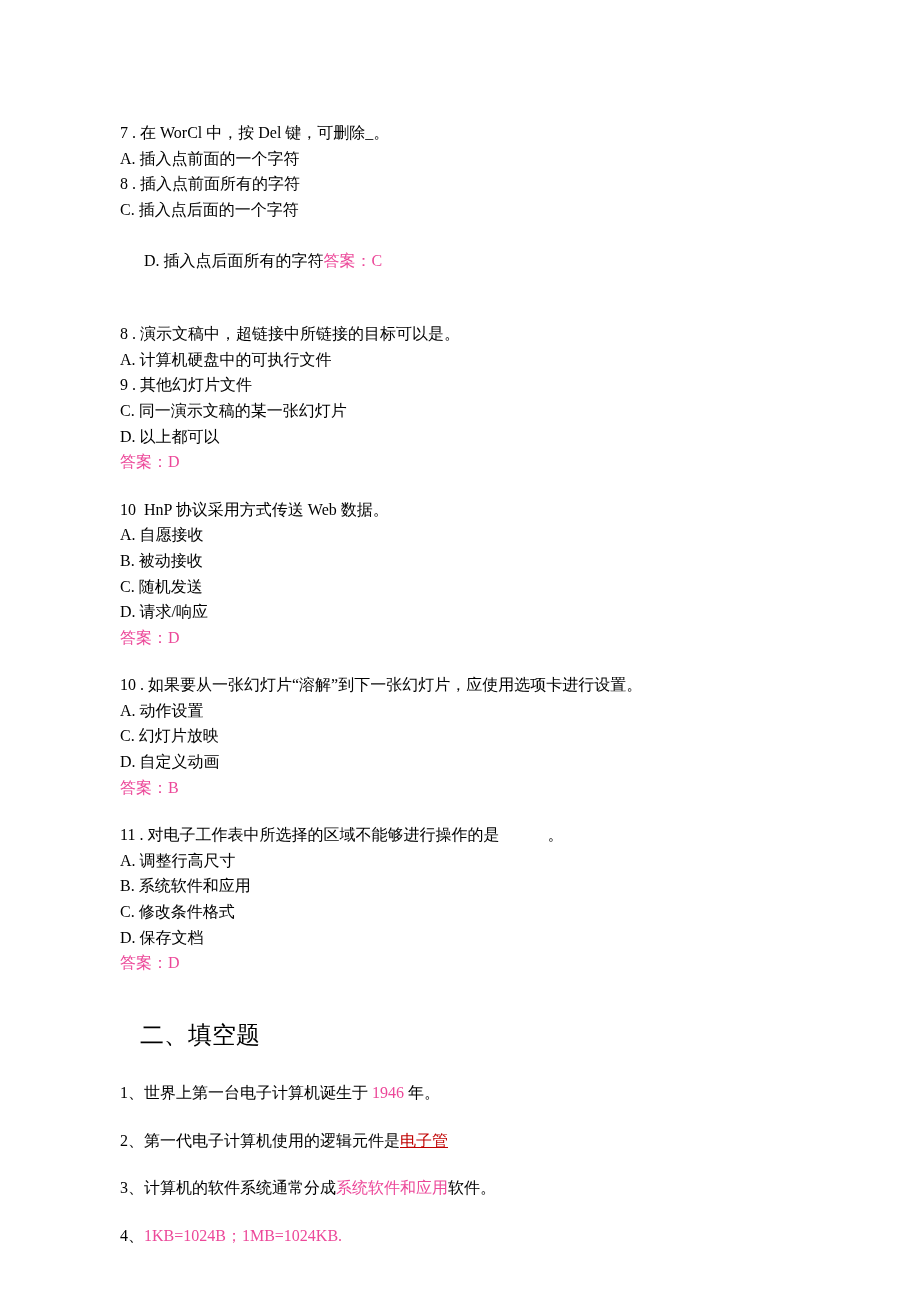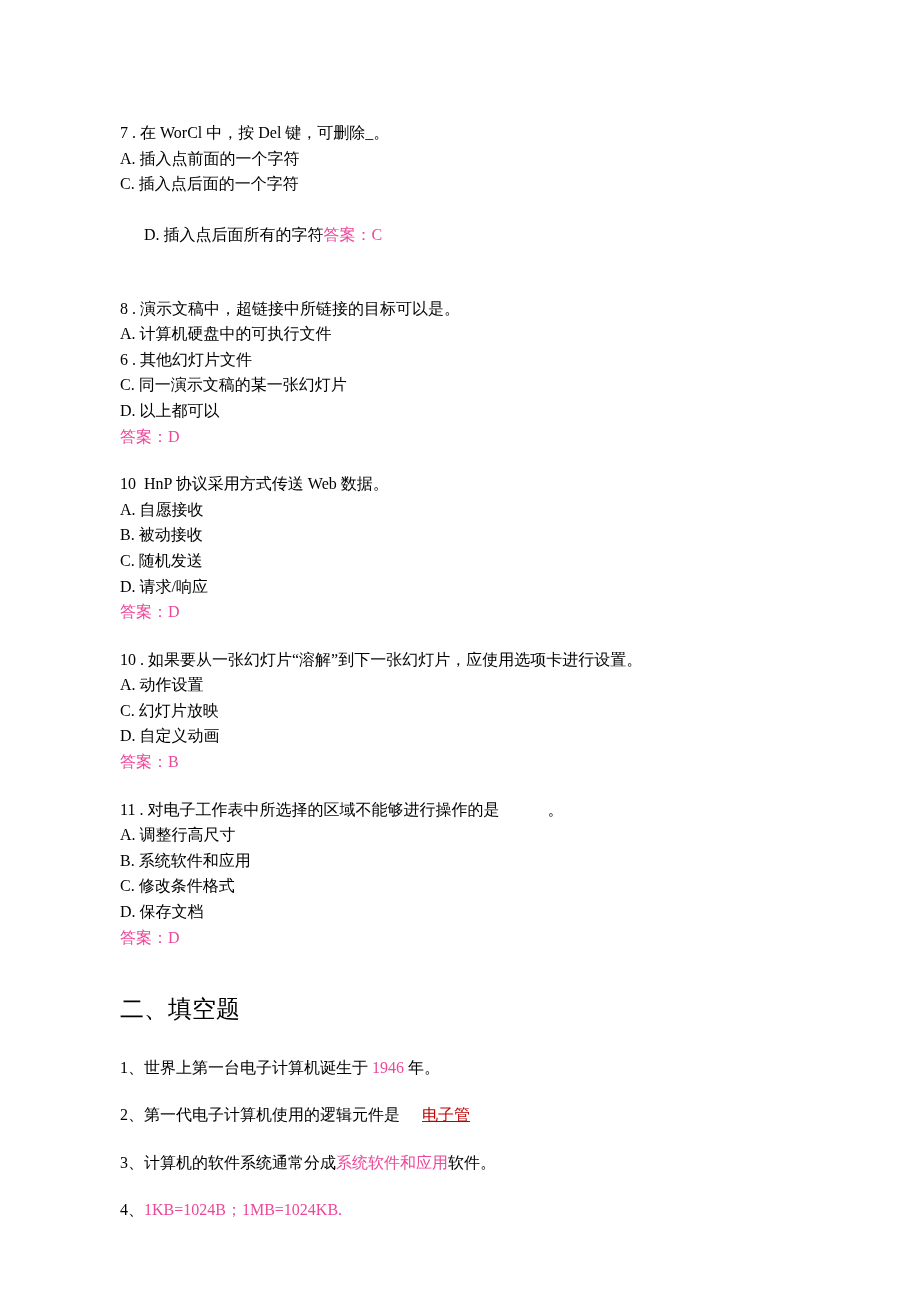--- a/index.html
+++ b/index.html
@@ -23,51 +23,52 @@
   }
   .line {
     white-space: pre-wrap;
   }
   .answer {
     color: #ec4899;
   }
   .answer-underline {
     color: #c00000;
     text-decoration: underline;
-    margin-left: 22px;
   }
   .section-title {
     font-size: 24px;
     font-weight: normal;
     margin-top: 40px;
     margin-bottom: 26px;
     font-family: "SimSun", "宋体", serif;
+    margin-left: 20px;
   }
   .fill-item {
     margin-bottom: 22px;
   }
 </style>
 </head>
 <body>
 
 <div class="page">
 
   <div class="question-block">
     <div class="line">7 . 在 WorCl 中，按 Del 键，可删除_。</div>
     <div class="line">A. 插入点前面的一个字符</div>
+    <div class="line">8 . 插入点前面所有的字符</div>
     <div class="line">C. 插入点后面的一个字符</div>
     <div class="line">
       <span>D. 插入点后面所有的字符</span><span class="answer">答案：C</span>
     </div>
   </div>
 
   <div class="question-block">
     <div class="line">8 . 演示文稿中，超链接中所链接的目标可以是。</div>
     <div class="line">A. 计算机硬盘中的可执行文件</div>
-    <div class="line">6 . 其他幻灯片文件</div>
+    <div class="line">9 . 其他幻灯片文件</div>
     <div class="line">C. 同一演示文稿的某一张幻灯片</div>
     <div class="line">D. 以上都可以</div>
     <div class="line answer">答案：D</div>
   </div>
 
   <div class="question-block">
     <div class="line">10  HnP 协议采用方式传送 Web 数据。</div>
     <div class="line">A. 自愿接收</div>
     <div class="line">B. 被动接收</div>
     <div class="line">C. 随机发送</div>

